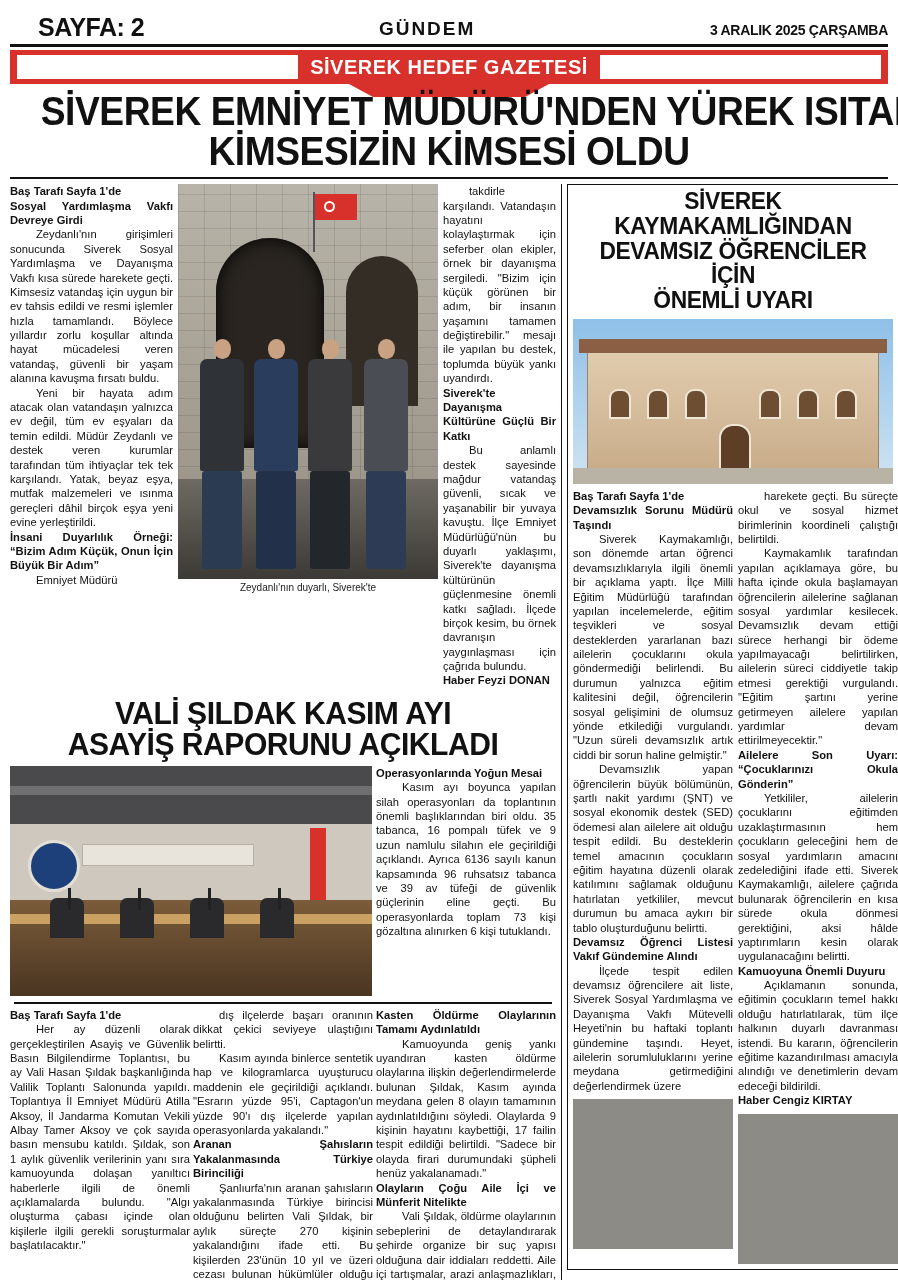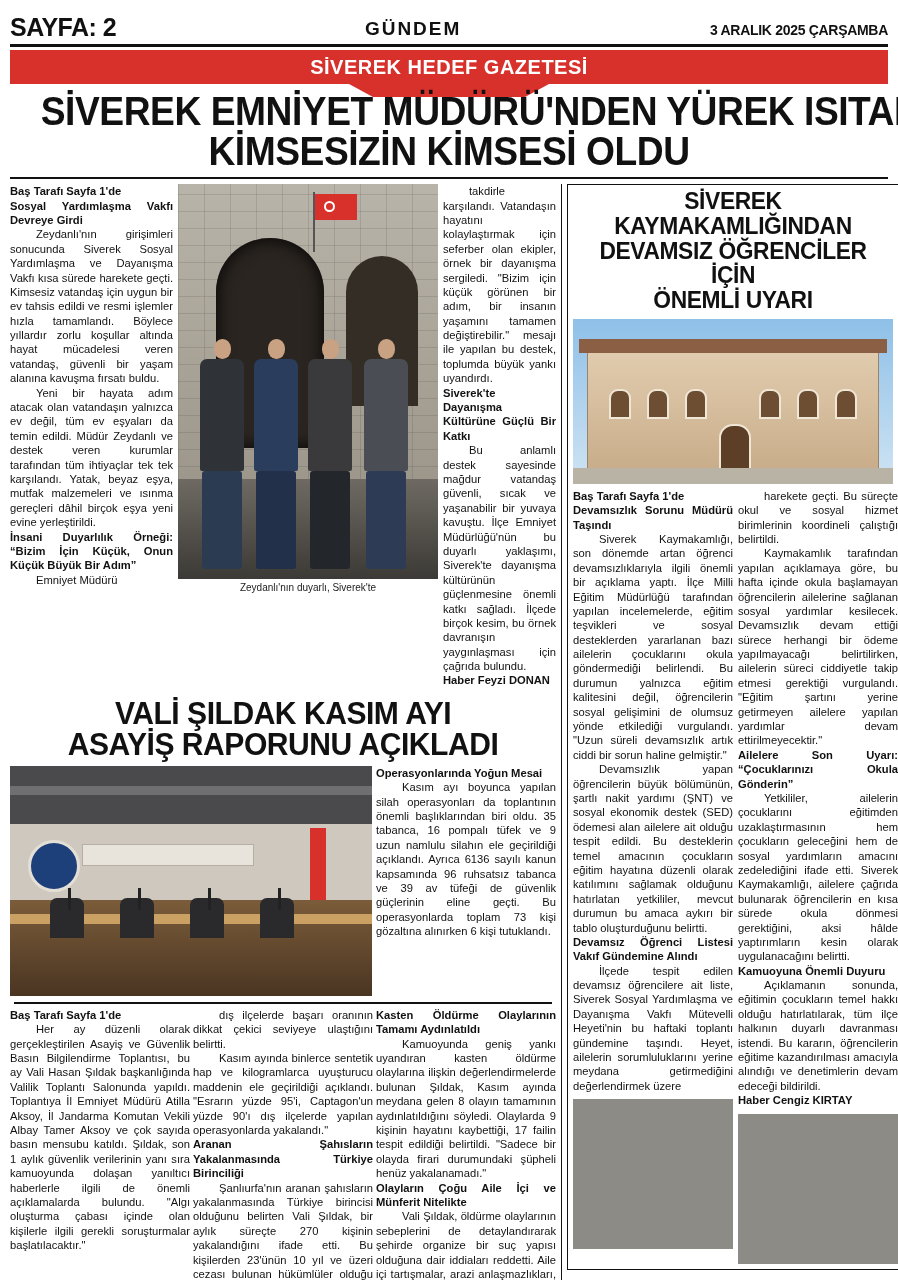--- a/index.html
+++ b/index.html
@@ -6,30 +6,30 @@
   body{
     width:898px;height:1280px;
     background:#fff;
     font-family:"Liberation Sans", sans-serif;
     color:#111;
     overflow:hidden;
   }
   .page{position:relative;width:898px;height:1280px;box-sizing:border-box;padding:0 6px;}
 
   
-  .masthead{display:flex;align-items:flex-end;justify-content:space-between;height:38px;padding:4px 4px 0 4px;}
+  .masthead{display:flex;align-items:flex-end;justify-content:space-between;height:38px;padding:4px 4px 0 4px;margin-left:28px;}
   .mh-left{font-size:25px;font-weight:bold;letter-spacing:-0.5px;}
   .mh-center{font-size:19px;font-weight:bold;letter-spacing:2px;padding-bottom:2px;}
   .mh-right{font-size:14px;font-weight:bold;letter-spacing:-0.3px;padding-bottom:4px;}
   .mh-rule{height:3px;background:#111;margin:2px 4px 0 4px;}
 
   
   .banner-wrap{position:relative;height:34px;margin:3px 4px 0 4px;}
   .banner{position:absolute;inset:0;background:#d8312c;}
-  .banner-inner{position:absolute;top:5px;left:7px;right:7px;bottom:5px;display:flex;align-items:center;flex-direction:column;}
+  .banner-inner{position:absolute;top:5px;left:7px;right:7px;bottom:5px;display:flex;align-items:center;}
   .banner-bar{flex:1;background:#fff;height:100%;}
   .banner-title{
     color:#fff;font-weight:bold;font-size:20px;letter-spacing:0.5px;
     padding:0 12px;white-space:nowrap;
   }
   .banner-tab{
     position:absolute;left:50%;transform:translateX(-50%);
     top:34px;width:200px;height:13px;background:#d8312c;
     clip-path:polygon(0 0,100% 0,88% 100%,12% 100%);
   }
@@ -173,21 +173,21 @@
   <div class="content">
 
     <div class="leftblock">
 
       <div class="toprow">
         <div class="c1 col" id="lead-col1">
             <p class="sub ind0">Baş Tarafı Sayfa 1'de</p>
             <p class="sub ind0">Sosyal Yardımlaşma Vakfı Devreye Girdi</p>
             <p class="ind">Zeydanlı'nın girişimleri sonucunda Siverek Sosyal Yardımlaşma ve Dayanışma Vakfı kısa sürede harekete geçti. Kimsesiz vatandaş için uygun bir ev tahsis edildi ve resmi işlemler hızla tamamlandı. Böylece yıllardır zorlu koşullar altında hayat mücadelesi veren vatandaş, güvenli bir yaşam alanına kavuşma fırsatı buldu.</p>
             <p class="ind">Yeni bir hayata adım atacak olan vatandaşın yalnızca ev değil, tüm ev eşyaları da temin edildi. Müdür Zeydanlı ve destek veren kurumlar tarafından tüm ihtiyaçlar tek tek karşılandı. Yatak, beyaz eşya, mutfak malzemeleri ve ısınma gereçleri dâhil birçok eşya yeni evine yerleştirildi.</p>
-            <p class="sub ind0">İnsani Duyarlılık Örneği: “Bizim İçin Küçük, Onun Küçük Büyük Bir Adım”</p>
+            <p class="sub ind0">İnsani Duyarlılık Örneği: “Bizim Adım Küçük, Onun İçin Büyük Bir Adım”</p>
             <p class="ind">Emniyet Müdürü</p>
           </div>
 
         <div class="photo-mid">
           <div class="photo p1">
             <div class="sky"></div>
             <div class="wall"></div>
             <div class="arch"></div>
             <div class="arch2"></div>
             <div class="flagpole"></div>

